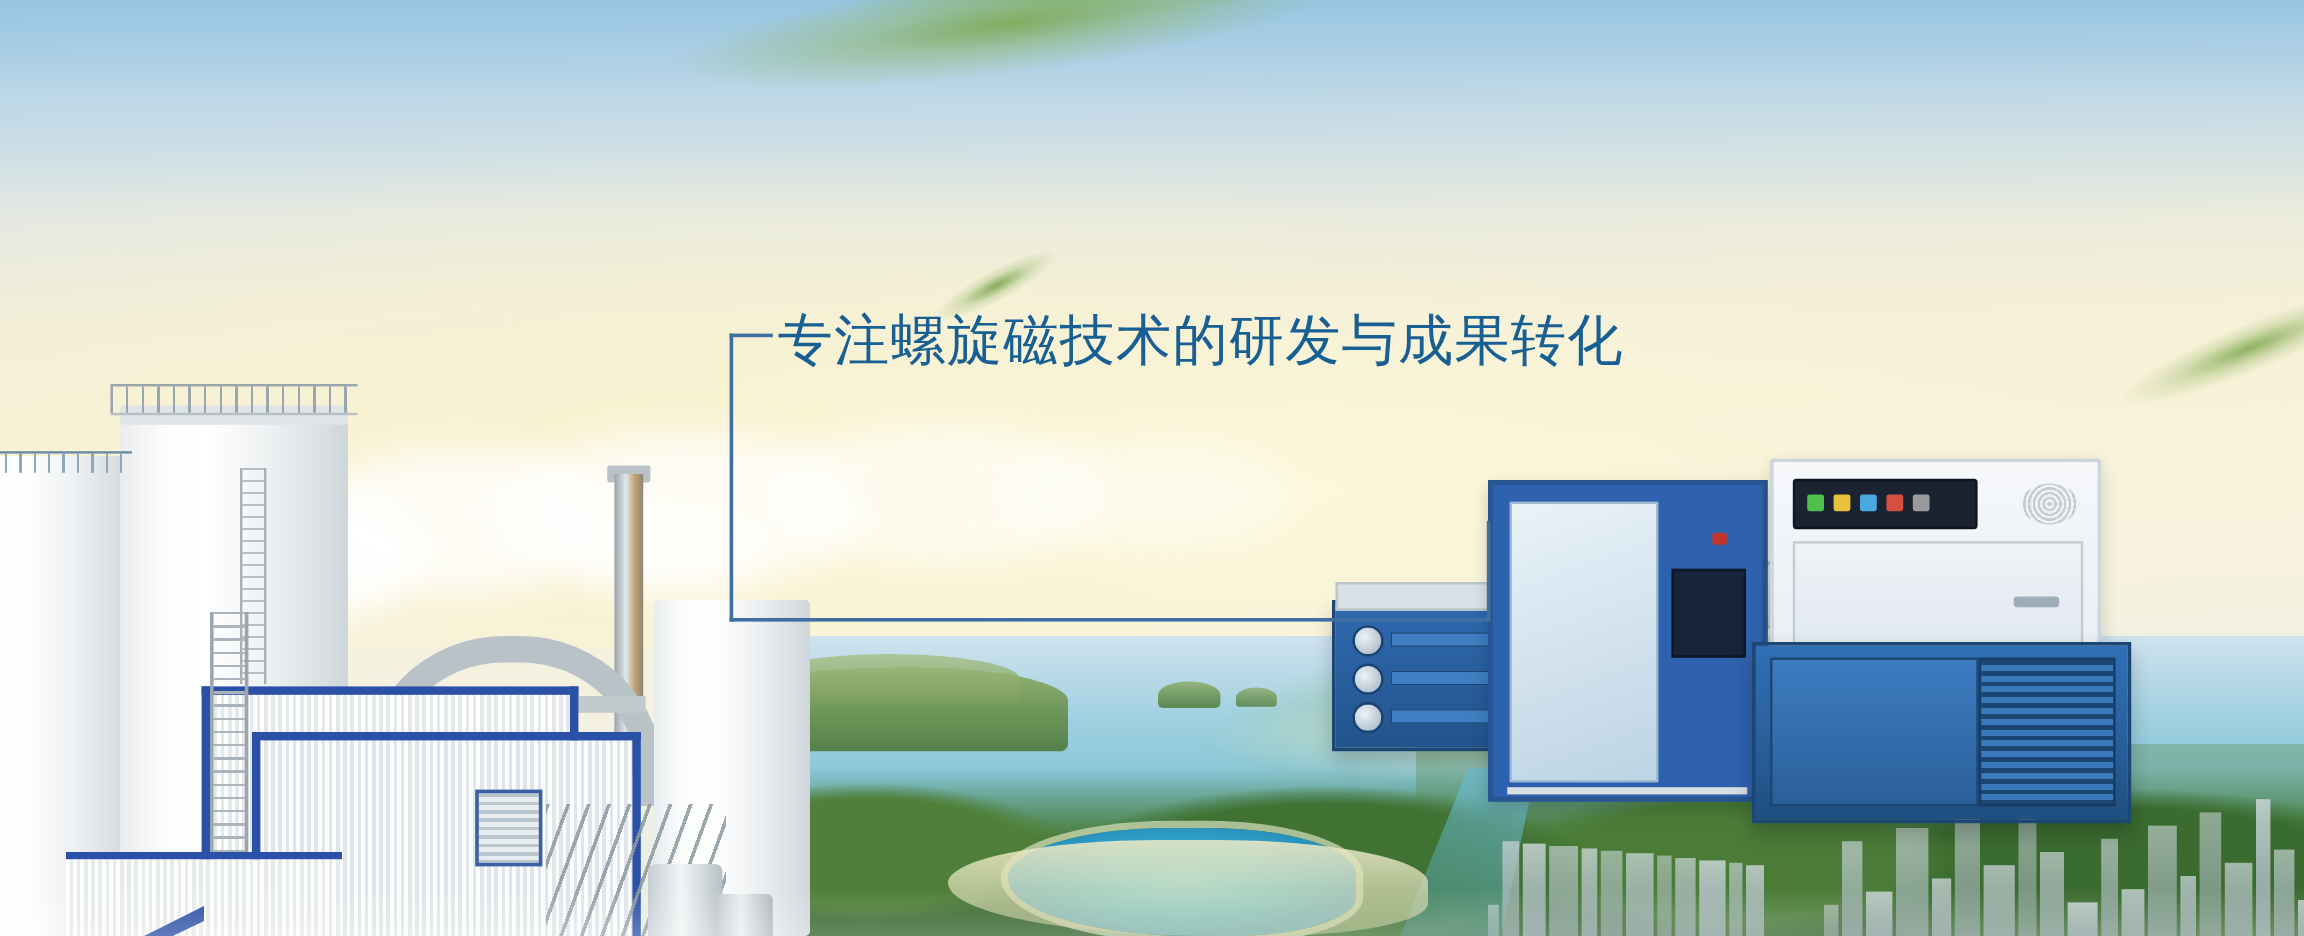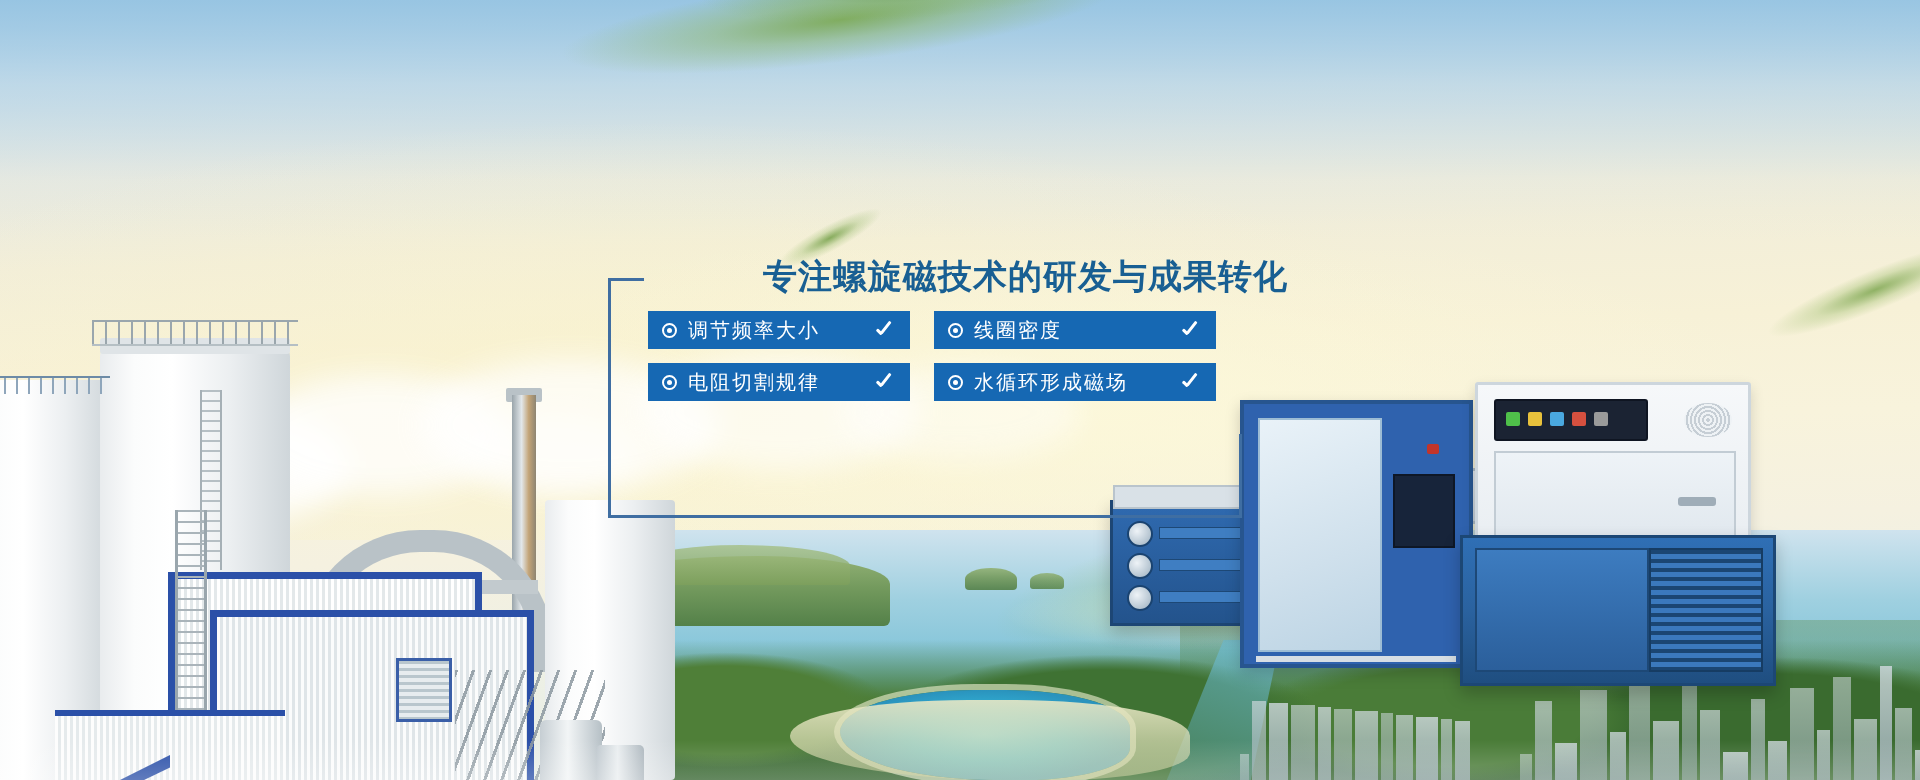--- a/index.html
+++ b/index.html
@@ -230,21 +230,21 @@
   
   .frame{position:absolute;left:608px;top:278px;width:634px;height:240px;pointer-events:none;}
   .frame .v-left{position:absolute;left:0;top:0;width:3px;height:240px;background:#3f6ea2;}
   .frame .h-top{position:absolute;left:0;top:0;width:36px;height:3px;background:#3f6ea2;}
   .frame .h-bot{position:absolute;left:0;bottom:0;width:634px;height:3px;background:#3f6ea2;}
   .frame .v-right{position:absolute;right:0;bottom:0;width:3px;height:84px;background:#3f6ea2;}
 
   
   .content{position:absolute;left:648px;top:258px;width:640px;}
   .title{
-    font-size:34px;font-weight:bold;color:#185f93;letter-spacing:1px;
+    font-size:46px;font-weight:normal;color:#185f93;letter-spacing:1px;
     line-height:1.1;margin:0 0 16px 0;white-space:nowrap;
     font-family:"Liberation Sans","DejaVu Sans",sans-serif;
     text-align:right;
   }
   .subtitle{
     font-size:24px;color:#4d7faa;letter-spacing:3px;margin:0 0 20px 0;
     white-space:nowrap;font-family:"Liberation Sans","DejaVu Sans",sans-serif;
   }
   .badges{display:grid;grid-template-columns:262px 282px;gap:14px 24px;}
   .badge{
@@ -418,43 +418,16 @@
   <div class="frame">
     <div class="v-left"></div>
     <div class="h-top"></div>
     <div class="h-bot"></div>
     <div class="v-right"></div>
   </div>
 
   <div class="content">
     <h1 class="title">专注螺旋磁技术的研发与成果转化</h1>
 
-    <div class="badges">
-
-      <div class="badge">
-        <span class="dot"></span>
-        <span class="txt">调节频率大小</span>
-        <span class="check"></span>
-      </div>
-
-      <div class="badge">
-        <span class="dot"></span>
-        <span class="txt">线圈密度</span>
-        <span class="check"></span>
-      </div>
-
-      <div class="badge">
-        <span class="dot"></span>
-        <span class="txt">电阻切割规律</span>
-        <span class="check"></span>
-      </div>
-
-      <div class="badge">
-        <span class="dot"></span>
-        <span class="txt">水循环形成磁场</span>
-        <span class="check"></span>
-      </div>
-
-    </div>
   </div>
 
   <div class="bottom-fade"></div>
 </div>
 
 </body></html>

